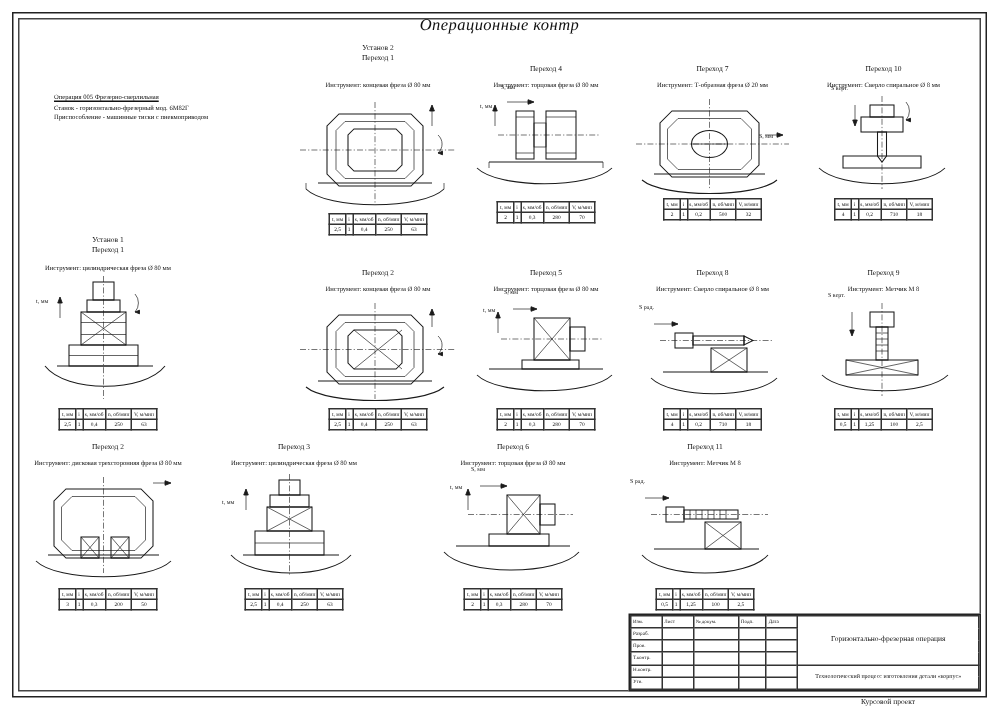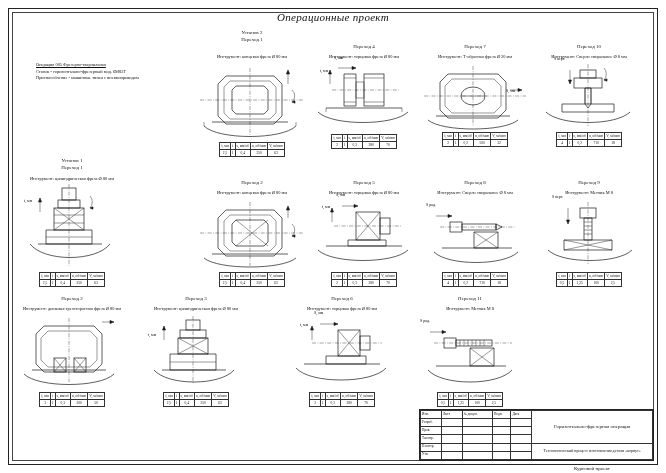--- a/index.html
+++ b/index.html
@@ -25,21 +25,21 @@
   .tb .big{font-size:5px;text-align:center;}
   .tb .big2{font-size:4px;text-align:center;}
   .lbl{font-size:4px;}
 </style>
 </head>
 <body>
 
 <div id="sheet">
   <div class="frame"></div>
   <div class="frame-in"></div>
-  <div class="title">Операционные проект</div>
+  <div class="title">Операционные контр</div>
 
   <div class="note" style="left:36px;top:62px;">
     <div style="text-decoration:underline;">Операция 005 Фрезерно-сверлильная</div>
     <div>Станок - горизонтально-фрезерный мод. 6М82Г</div>
     <div>Приспособление - машинные тиски с пневмоприводом</div>
   </div>
 
   <div class="blk" style="left:196px;top:30px;width:112px;">
     <div class="cap">Установ 2</div>
     <div class="cap">Переход 1</div>

